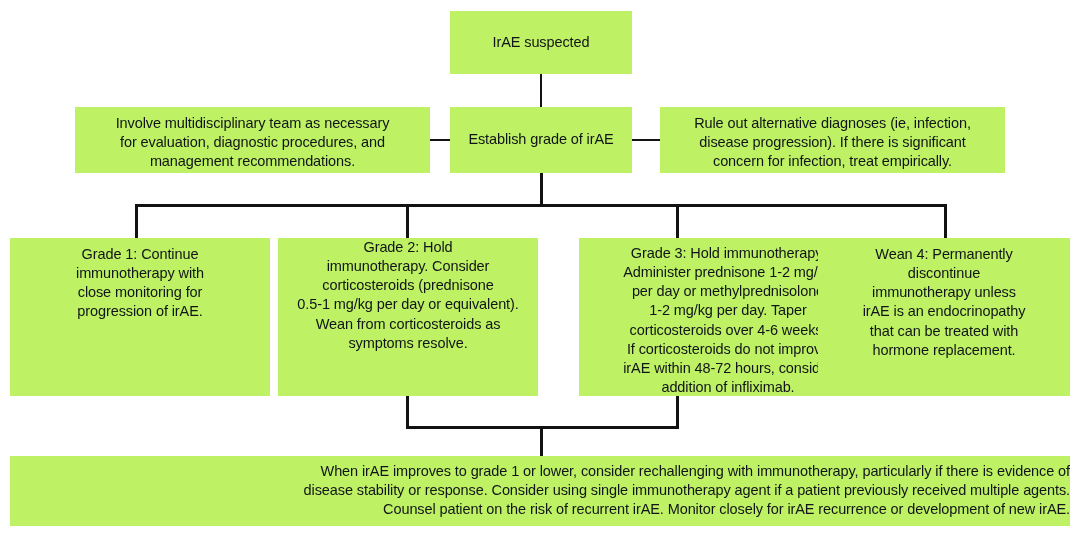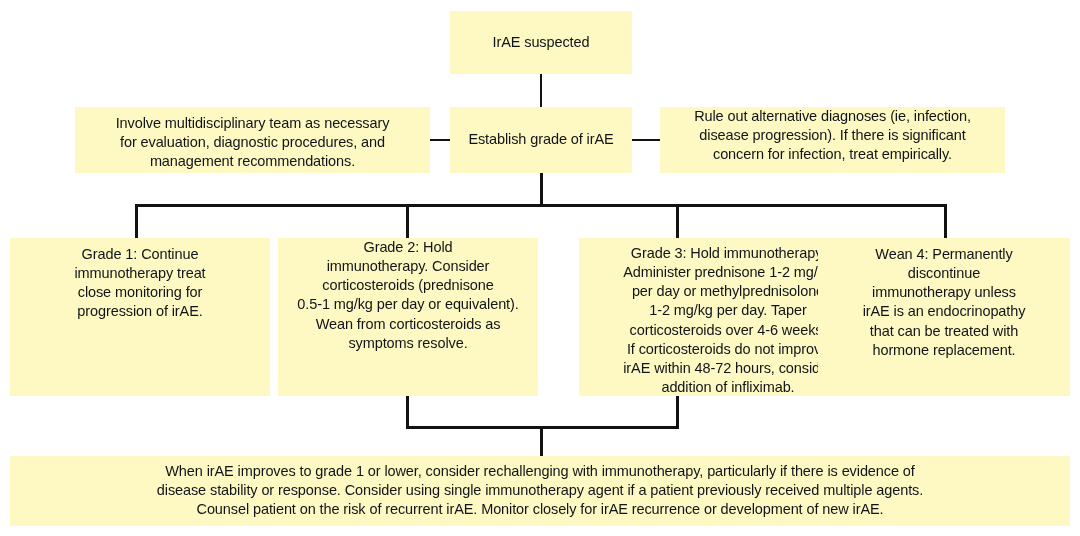--- a/index.html
+++ b/index.html
@@ -11,21 +11,21 @@
     position: relative;
     width: 1080px;
     height: 536px;
     background: #ffffff;
     font-family: "Liberation Sans", sans-serif;
     overflow: hidden;
   }
   .node {
     position: absolute;
     box-sizing: border-box;
-    background: #fef9c3;
+    background: #bef264;
     color: #111418;
     text-align: center;
     line-height: 1.32;
     letter-spacing: -0.1px;
     display: flex;
     align-items: flex-start;
     justify-content: center;
   }
   .node .txt {
     display: block;
@@ -44,20 +44,21 @@
     font-size: 14.5px;
     padding-top: 7px;
   }
   #node-establish {
     left: 450px; top: 107px; width: 182px; height: 66px;
     font-size: 14.5px;
   }
   #node-ruleout {
     left: 660px; top: 107px; width: 345px; height: 66px;
     font-size: 14.5px;
+    padding-top: 7px;
   }
   #node-grade1 {
     left: 10px; top: 238px; width: 260px; height: 158px;
     font-size: 14.5px;
     padding-top: 7px;
   }
   #node-grade2 {
     left: 278px; top: 238px; width: 260px; height: 158px;
     font-size: 14.5px;
   }
@@ -69,20 +70,21 @@
   }
   #node-grade4 {
     left: 818px; top: 238px; width: 252px; height: 158px;
     font-size: 14.5px;
     padding-top: 7px;
   }
   #node-rechallenge {
     left: 10px; top: 456px; width: 1060px; height: 70px;
     font-size: 14.5px;
     padding-top: 6px;
+    text-align: right;
   }
 
   
   .line {
     position: absolute;
     background: #121212;
   }
   .vline { width: 2px; }
   .hline { height: 2px; }
 </style>
@@ -118,21 +120,21 @@
 
   <div class="line vline" style="left:540px; top:173px; width:3px; height:33px;"></div>
   <div class="line hline" style="left:135px; top:204px; width:812px; height:3px;"></div>
   <div class="line vline" style="left:135px; top:204px; width:3px; height:34px;"></div>
   <div class="line vline" style="left:406px; top:204px; width:3px; height:34px;"></div>
   <div class="line vline" style="left:676px; top:204px; width:3px; height:34px;"></div>
   <div class="line vline" style="left:944px; top:204px; width:3px; height:34px;"></div>
 
   <div class="node" id="node-grade1">
     <span class="txt">Grade 1: Continue
-immunotherapy treat
+immunotherapy with
 close monitoring for
 progression of irAE.</span>
   </div>
 
   <div class="node" id="node-grade2">
     <span class="txt">Grade 2: Hold
 immunotherapy. Consider
 corticosteroids (prednisone
 0.5-1 mg/kg per day or equivalent).
 Wean from corticosteroids as

